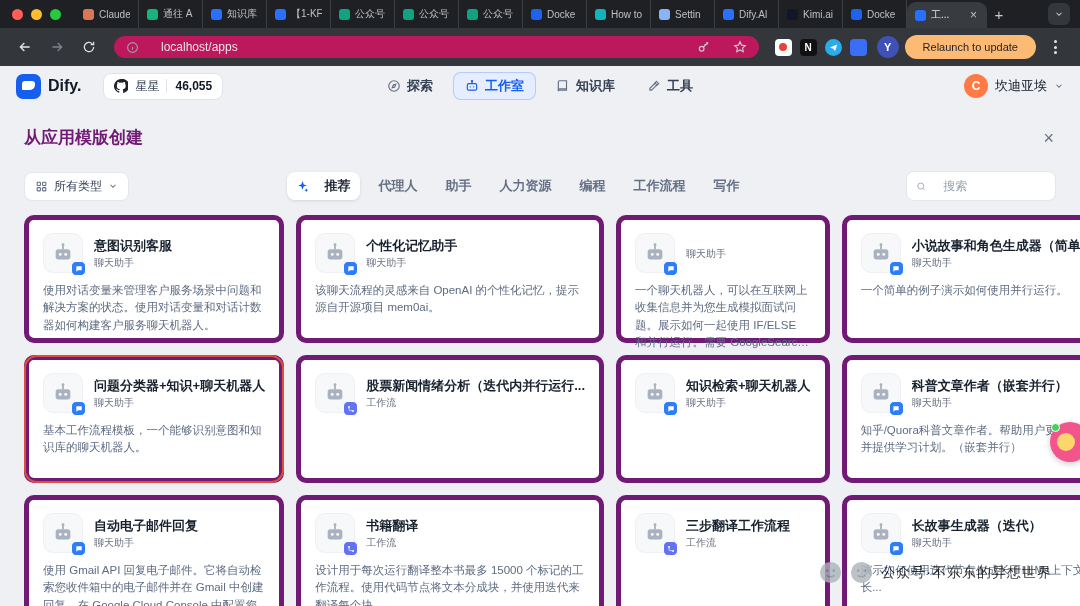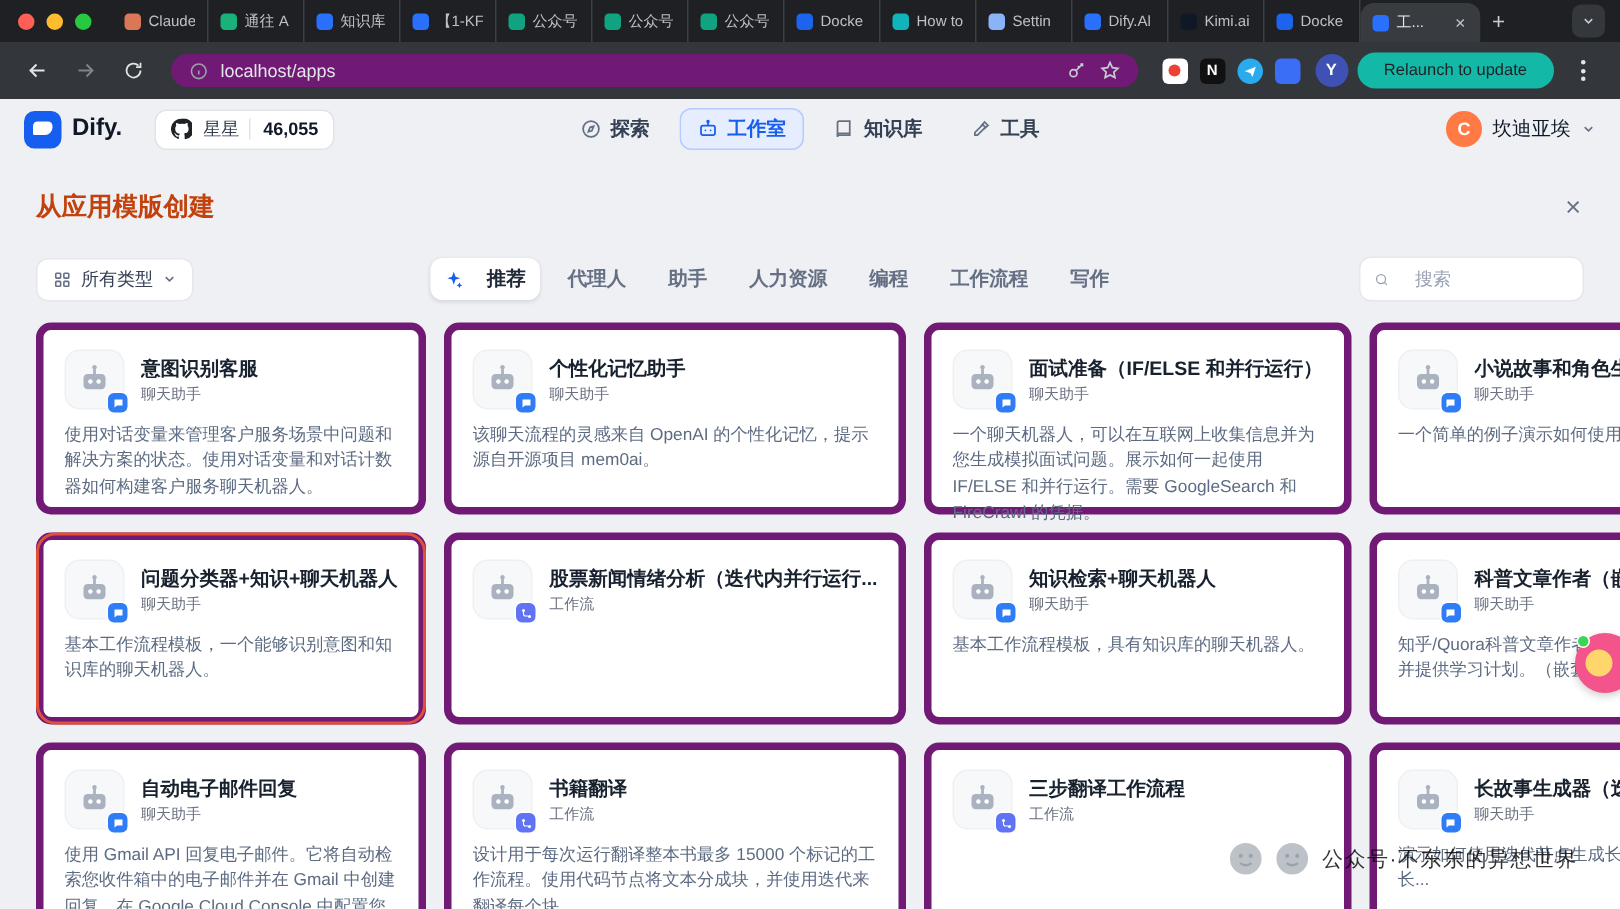--- a/index.html
+++ b/index.html
@@ -21,29 +21,29 @@
   .tab-label{overflow:hidden;white-space:nowrap;flex:1}
   .tab-close{flex:none;font-size:12px;color:#bdc1c6;padding:0 2px}
   .newtab{width:24px;height:24px;flex:none;display:flex;align-items:center;justify-content:center;
        color:#c7cacf;font-size:15px;border-radius:50%}
   .tab-chevron{margin-left:auto;margin-right:10px;width:22px;height:22px;flex:none;border-radius:6px;
        background:#34373c;display:flex;align-items:center;justify-content:center;color:#c7cacf}
 
   
   .addrbar{height:38px;background:#33363b;display:flex;align-items:center;padding:0 12px;gap:6px}
   .navbtn{width:26px;height:26px;display:flex;align-items:center;justify-content:center;border-radius:50%;flex:none}
-  .urlbox{flex:1;height:22px;background:#701a75;border-radius:14px;display:flex;align-items:center;
-       padding:0 12px;gap:8px;color:#e3e5e8;font-size:12px;min-width:0;margin:0 6px}
+  .urlbox{flex:1;height:22px;background:#be185d;border-radius:14px;display:flex;align-items:center;
+       padding:0 12px;gap:22px;color:#e3e5e8;font-size:12px;min-width:0;margin:0 6px}
   .url-text{flex:1;overflow:hidden;white-space:nowrap}
   .exts{display:flex;align-items:center;gap:8px;flex:none;margin:0 4px}
   .ext{width:17px;height:17px;border-radius:4px;display:flex;align-items:center;justify-content:center;
        font-size:10px;font-weight:bold;color:#fff}
   .avatarY{width:22px;height:22px;border-radius:50%;background:#3f51b5;color:#fff;font-size:11px;
        display:flex;align-items:center;justify-content:center;flex:none;font-weight:bold}
-  .relaunch{background:#14b8a6;color:#1f2125;font-size:11px;padding:6px 18px;border-radius:14px;
+  .relaunch{background:#fdba74;color:#1f2125;font-size:11px;padding:6px 18px;border-radius:14px;
        flex:none;white-space:nowrap}
   .menu-dots{display:flex;flex-direction:column;gap:2.5px;padding:0 6px;flex:none}
   .menu-dots i{width:3px;height:3px;border-radius:50%;background:#e3e5e8}
 
   
   .appheader{height:40px;display:flex;align-items:center;padding:0 16px;position:relative;background:#eef0f3}
   .logo{display:flex;align-items:center;gap:7px}
   .logo-mark{width:25px;height:25px;border-radius:7px;background:#155eef;position:relative;flex:none}
   .logo-mark:after{content:"";position:absolute;left:6px;top:7px;width:13px;height:9px;background:#fff;border-radius:3px 3px 5px 1px}
   .logo-text{font-size:16px;font-weight:bold;color:#101828}
@@ -57,21 +57,21 @@
   .nav-item.active{background:#e5edff;color:#155eef;box-shadow:inset 0 0 0 1px #b2ccff}
   .nav-item.active svg{color:#155eef}
   .userchip{margin-left:auto;display:flex;align-items:center;gap:7px}
   .avatarC{width:24px;height:24px;border-radius:50%;background:#ff7a45;color:#fff;font-size:12px;
        font-weight:bold;display:flex;align-items:center;justify-content:center}
   .username{font-size:13px;color:#101828}
 
   
   .page{position:absolute;top:108px;left:0;right:0;bottom:0;overflow:hidden}
   .page-head{display:flex;justify-content:space-between;align-items:center;padding:18px 26px 0 24px}
-  .page-title{font-size:17px;font-weight:bold;color:#c2410c}
+  .page-title{font-size:17px;font-weight:bold;color:#701a75}
   .close-x{font-size:18px;color:#667085;line-height:1}
   .filter-row{margin:22px 24px 0;display:flex;align-items:center;height:30px}
   .type-dd{display:flex;align-items:center;gap:6px;background:#fff;border:1px solid #e4e7ec;border-radius:8px;
        padding:5px 10px;font-size:12px;color:#344054}
   .cat-tabs{flex:1;display:flex;align-items:center;justify-content:center;gap:10px}
   .cat-tab{font-size:13px;font-weight:700;color:#667085;padding:5px 9px;border-radius:8px;display:flex;align-items:center;gap:16px}
   .cat-tab.active{background:#fff;color:#1f2937;box-shadow:0 1px 3px rgba(16,24,40,.12)}
   .cat-tab.active svg{color:#155eef}
   .searchbox{display:flex;align-items:center;gap:17px;background:#fff;border:1px solid #e4e7ec;border-radius:8px;
        padding:0 9px;width:150px;height:30px}
@@ -406,21 +406,20 @@
                 <circle cx="9" cy="13.5" r="1.6" fill="#fff"></circle>
                 <circle cx="15" cy="13.5" r="1.6" fill="#fff"></circle>
               </svg>
               <span class="card-badge" style="background: rgb(46, 125, 247);">
                 <svg width="8" height="8" viewBox="0 0 24 24" fill="#fff">
                   <path d="M4 4h16v12H9l-5 4z"></path>
                 </svg>
               </span>
             </div>
             <div class="card-titles">
-              <div class="card-title">面试准备（IF/ELSE 和并行运行）</div>
               <div class="card-cat">聊天助手</div>
             </div>
           </div>
           <div class="card-desc">一个聊天机器人，可以在互联网上收集信息并为您生成模拟面试问题。展示如何一起使用 IF/ELSE 和并行运行。需要 GoogleSearch 和 FireCrawl 的凭据。</div>
         </div>
         <div class="card">
           <div class="card-head">
             <div class="card-icon">
               <svg width="22" height="22" viewBox="0 0 24 24">
                 <rect x="4" y="8" width="16" height="11" rx="3" fill="#aab2c0"></rect>
@@ -504,21 +503,20 @@
                 <svg width="8" height="8" viewBox="0 0 24 24" fill="#fff">
                   <path d="M4 4h16v12H9l-5 4z"></path>
                 </svg>
               </span>
             </div>
             <div class="card-titles">
               <div class="card-title">知识检索+聊天机器人</div>
               <div class="card-cat">聊天助手</div>
             </div>
           </div>
-          <div class="card-desc">基本工作流程模板，具有知识库的聊天机器人。</div>
         </div>
         <div class="card">
           <div class="card-head">
             <div class="card-icon">
               <svg width="22" height="22" viewBox="0 0 24 24">
                 <rect x="4" y="8" width="16" height="11" rx="3" fill="#aab2c0"></rect>
                 <rect x="11" y="3" width="2" height="5" fill="#aab2c0"></rect>
                 <circle cx="12" cy="3" r="1.6" fill="#aab2c0"></circle>
                 <circle cx="9" cy="13.5" r="1.6" fill="#fff"></circle>
                 <circle cx="15" cy="13.5" r="1.6" fill="#fff"></circle>

